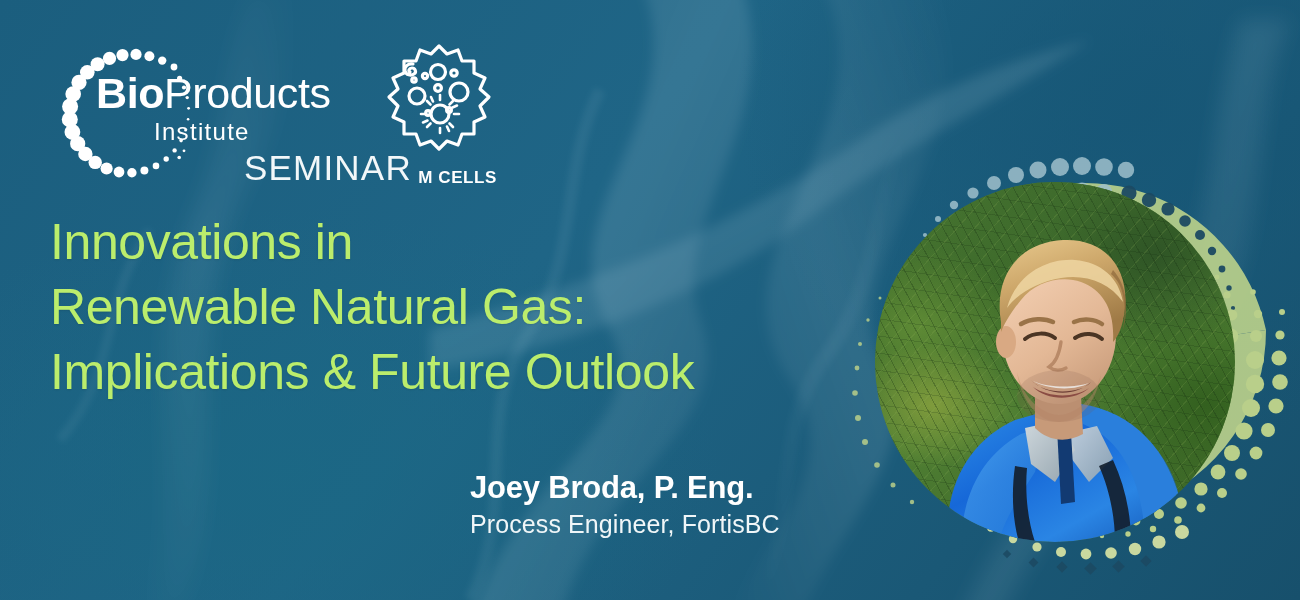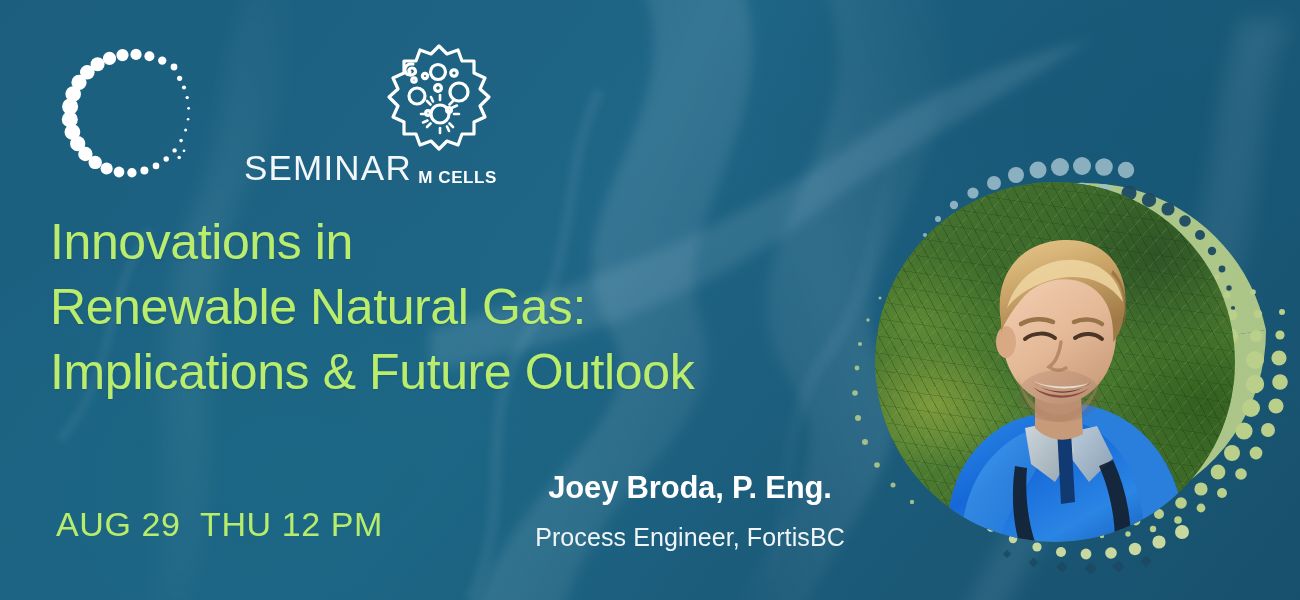--- a/index.html
+++ b/index.html
@@ -66,28 +66,28 @@
   }
 
   
   #datetime {
     position:absolute; left:56px; top:505px;
     color:#b8ec6b; font-size:34px; font-weight:400;
     letter-spacing:.6px; white-space:pre;
   }
 
   
-  #speaker { position:absolute; left:470px; top:470px; width:440px; text-align:center; }
+  #speaker { position:absolute; left:470px; top:470px; width:440px; text-align:left; }
   #speaker .sp-name {
     color:#ffffff; font-size:31px; font-weight:700; letter-spacing:-.2px;
     line-height:1.18; white-space:nowrap;
   }
   #speaker .sp-role {
     color:#f0f6f8; font-size:25px; font-weight:300; letter-spacing:.1px;
-    line-height:1.24; margin-top:15px; white-space:nowrap;
+    line-height:1.24; margin-top:2px; white-space:nowrap;
   }
 
   
   #portrait-group { position:absolute; left:846px; top:108px; width:454px; height:480px; }
   #portrait-group svg.ring { position:absolute; left:0; top:0; }
 
   #photo {
     position:absolute; left:29px; top:74px;
     width:360px; height:360px; border-radius:50%;
     overflow:hidden;
@@ -200,20 +200,26 @@
         <circle cx="135.2" cy="61.6" r="1.7"></circle>
         <circle cx="132.0" cy="51.5" r="2.1"></circle>
         <circle cx="127.6" cy="42.3" r="2.6"></circle>
 
         <circle cx="127.2" cy="121.5" r="1.8"></circle>
         <circle cx="132.0" cy="114.8" r="1.4"></circle>
       </g>
     </svg>
   </div>
 
+  <div class="bpi-text-wrap nosel">
+    <div class="bpi-line1">
+      <span>Bio</span><span class="thin">Products</span>
+    </div>
+    <div class="bpi-line2">Institute</div>
+  </div>
 
   <div class="bpi-seminar nosel">SEMINAR</div>
 
   <div id="mcells">
     <svg width="116" height="120" viewBox="0 0 116 120">
       <g fill="none" stroke="#ffffff" stroke-width="3.2" stroke-linejoin="round" stroke-linecap="round">
 
         <path d="M58 6 L66 14 L77 10 L81 21 L93 21 L93 33 L104 38 L99 49
                  L108 57 L99 66 L104 77 L93 82 L93 94 L81 94 L77 105 L66 101
                  L58 109 L50 101 L39 105 L35 94 L23 94 L23 82 L12 77 L17 66
@@ -248,21 +254,20 @@
         </g>
       </g>
     </svg>
     <div class="mcells-label nosel">M CELLS</div>
   </div>
 
   <div id="title" class="nosel">Innovations in
 Renewable Natural Gas:
 Implications &amp; Future Outlook</div>
 
-  <div id="datetime" class="nosel">AUG 29  THU 12 PM</div>
 
   <div id="speaker" class="nosel">
     <div class="sp-name">Joey Broda, P. Eng.</div>
     <div class="sp-role">Process Engineer, FortisBC</div>
   </div>
 
   <div id="portrait-group">
 
     <svg class="ring" width="454" height="480" viewBox="0 0 454 480">
       <defs>

